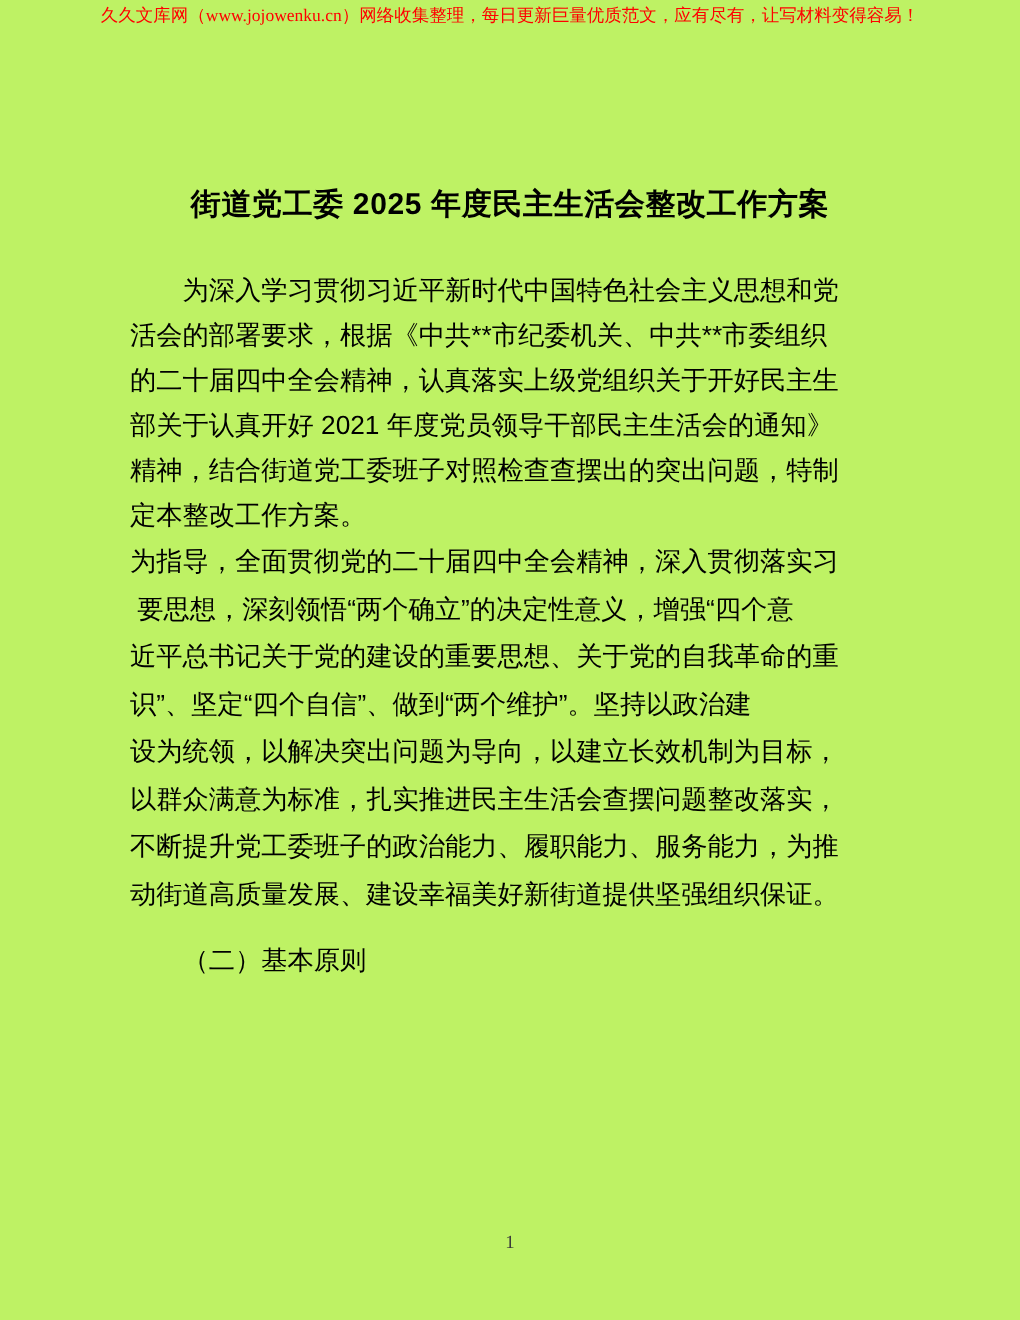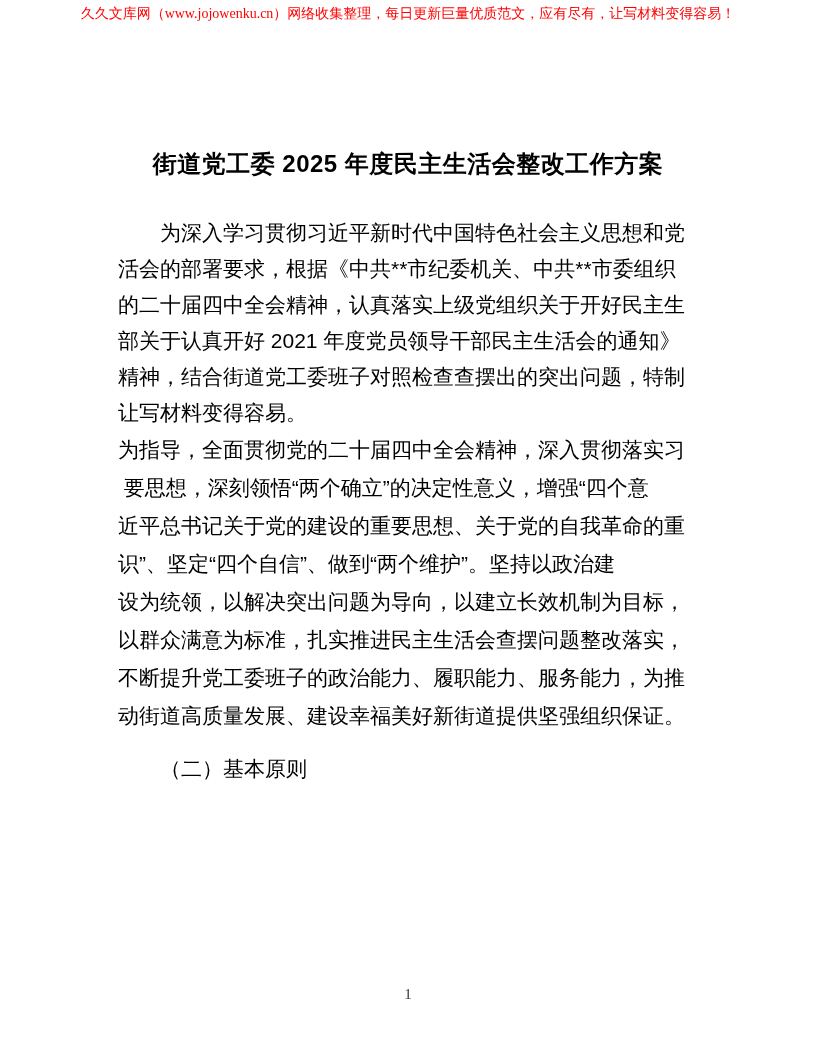--- a/index.html
+++ b/index.html
@@ -31,21 +31,21 @@
     text-align: center;
     font-size: 24px;
     line-height: 40px;
     font-weight: 700;
     color: #000000;
     letter-spacing: 0.5px;
     white-space: nowrap;
   }
   .content {
     position: absolute;
-    left: 118px; top: 215px;
+    left: 104px; top: 215px;
     width: 580px;
     font-size: 21px;
     color: #000000;
   }
   .para { text-align: justify; }
   .line { white-space: pre-wrap; }
   .p1 .line { line-height: 36px; }
   .p2 .line { line-height: 38px; }
   .indent { text-indent: 42px; }
   .heading {
@@ -62,35 +62,35 @@
     text-align: center;
     font-size: 15px;
     line-height: 20px;
     color: #3a3a3a;
     font-family: "Liberation Serif", "DejaVu Serif", serif;
   }
 </style>
 </head>
 <body>
 
-<div class="page" style="background: #ffffff;">
+<div class="page" style="background: #bef264;">
 
   <div class="header-notice" style="color: rgb(255, 0, 0);">久久文库网（www.jojowenku.cn）网络收集整理，每日更新巨量优质范文，应有尽有，让写材料变得容易！</div>
 
   <div class="doc-title">街道党工委 2025 年度民主生活会整改工作方案</div>
 
   <div class="content" style="color: rgb(0, 0, 0);">
 
     <div class="para p1">
       <div class="line indent">为深入学习贯彻习近平新时代中国特色社会主义思想和党</div>
       <div class="line">活会的部署要求，根据《中共**市纪委机关、中共**市委组织</div>
       <div class="line">的二十届四中全会精神，认真落实上级党组织关于开好民主生</div>
       <div class="line">部关于认真开好 2021 年度党员领导干部民主生活会的通知》</div>
       <div class="line">精神，结合街道党工委班子对照检查查摆出的突出问题，特制</div>
-      <div class="line">让写材料变得容易。</div>
+      <div class="line">定本整改工作方案。</div>
     </div>
 
 
     <div class="para p2">
       <div class="line">为指导，全面贯彻党的二十届四中全会精神，深入贯彻落实习</div>
       <div class="line"> 要思想，深刻领悟“两个确立”的决定性意义，增强“四个意</div>
       <div class="line">近平总书记关于党的建设的重要思想、关于党的自我革命的重</div>
       <div class="line">识”、坚定“四个自信”、做到“两个维护”。坚持以政治建</div>
       <div class="line">设为统领，以解决突出问题为导向，以建立长效机制为目标，</div>
       <div class="line">以群众满意为标准，扎实推进民主生活会查摆问题整改落实，</div>

